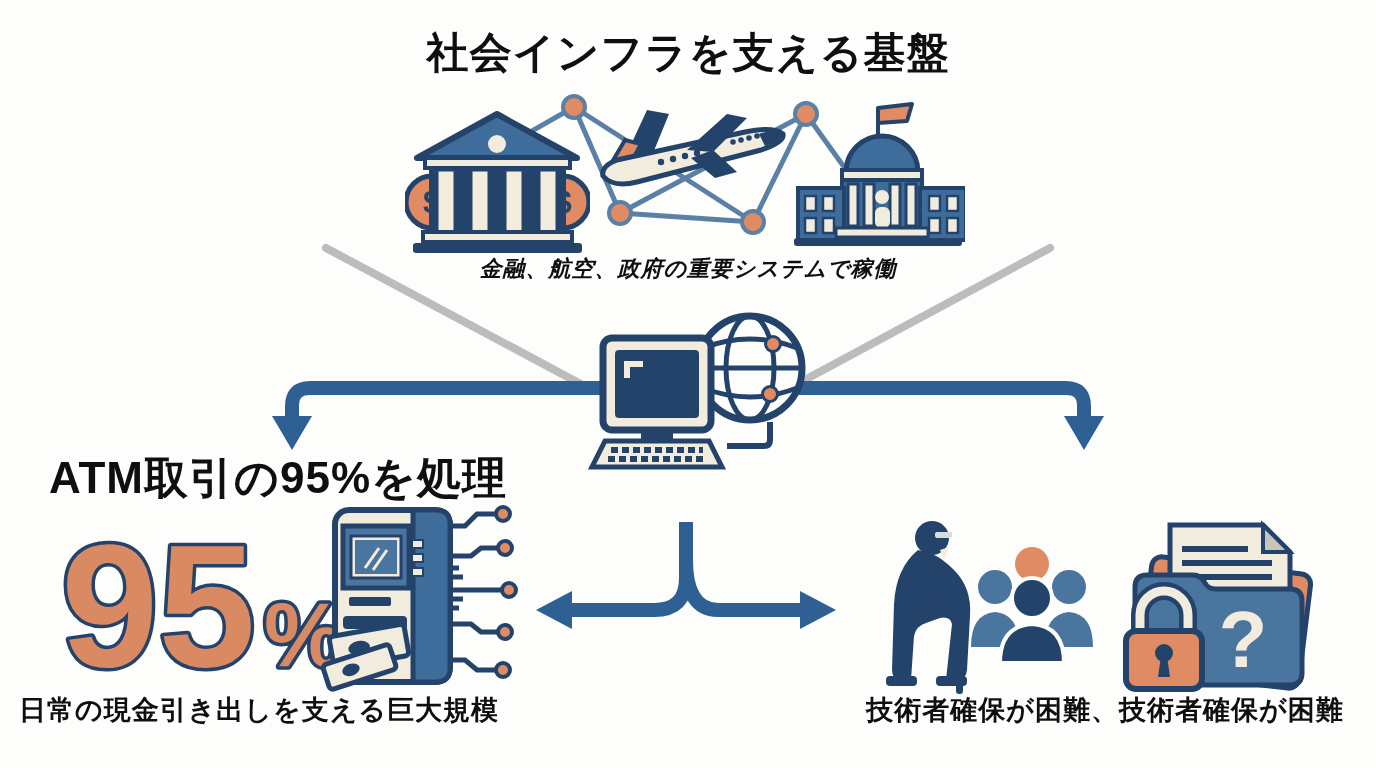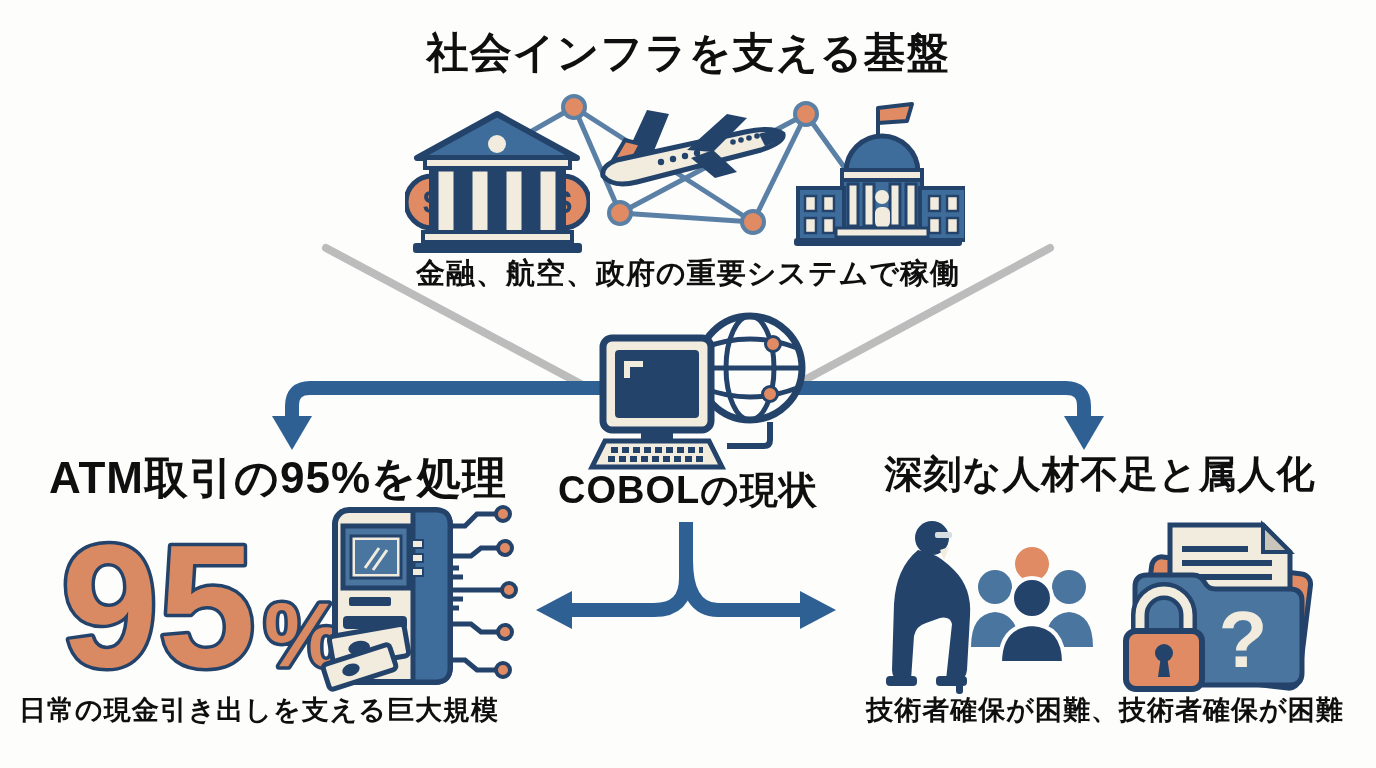--- a/index.html
+++ b/index.html
@@ -6,21 +6,21 @@
   #canvas{
     position:relative;width:1376px;height:768px;overflow:hidden;
     background:#fdfdfc;font-family:"Liberation Sans","DejaVu Sans",sans-serif;color:#0f0f0f;
   }
   .abs{position:absolute;}
   .txt{font-weight:800;text-align:center;line-height:1.2;letter-spacing:1px;white-space:nowrap;}
   #overlay{position:absolute;left:0;top:0;z-index:1;}
   .icon-block{z-index:2;}
   .text-layer{z-index:3;}
   #title{left:0;top:28px;width:100%;font-size:42px;}
-  #top-caption{left:0;top:256px;width:100%;font-size:29px;}
+  #top-caption{left:0;top:256px;width:100%;font-size:22px;font-style:italic;}
   #center-label{left:538px;top:468px;width:300px;font-size:38px;}
   #left-heading{left:48px;top:452px;width:460px;font-size:44px;}
   #right-heading{left:865px;top:452px;width:470px;font-size:38px;}
   #left-caption{left:4px;top:694px;width:510px;font-size:27px;}
   #right-caption{left:850px;top:694px;width:510px;font-size:27px;}
   #stat-95{left:55px;top:508px;}
   #stat-95 text{
     font-family:"Liberation Sans","DejaVu Sans",sans-serif;font-weight:800;
     fill:#d98a63;stroke:#24436b;stroke-width:7;paint-order:stroke;stroke-linejoin:round;
   }
@@ -262,19 +262,17 @@
       <path d="M40,128 L40,110 A24,24 0 0 1 88,110 L88,128" fill="none" stroke="#24436b" stroke-width="18"></path>
       <path d="M40,128 L40,110 A24,24 0 0 1 88,110 L88,128" fill="none" stroke="#f1ecdd" stroke-width="9"></path>
       <rect x="26" y="126" width="76" height="58" rx="10" fill="#e08b63" stroke="#24436b" stroke-width="6"></rect>
       <circle cx="64" cy="148" r="9" fill="#24436b"></circle>
       <polygon points="58,172 70,172 67,151 61,151" fill="#24436b"></polygon>
     </g>
   </svg>
 
   <div id="title" class="abs txt text-layer">社会インフラを支える基盤</div>
   <div id="top-caption" class="abs txt text-layer">金融、航空、政府の重要システムで稼働</div>
-  <div id="center-label" class="abs txt text-layer">COBOLの現状</div>
   <div id="left-heading" class="abs txt text-layer">ATM取引の95%を処理</div>
-  <div id="right-heading" class="abs txt text-layer">深刻な人材不足と属人化</div>
   <div id="left-caption" class="abs txt text-layer">日常の現金引き出しを支える巨大規模</div>
   <div id="right-caption" class="abs txt text-layer">技術者確保が困難、技術者確保が困難</div>
 
 </div>
 
 </body></html>

